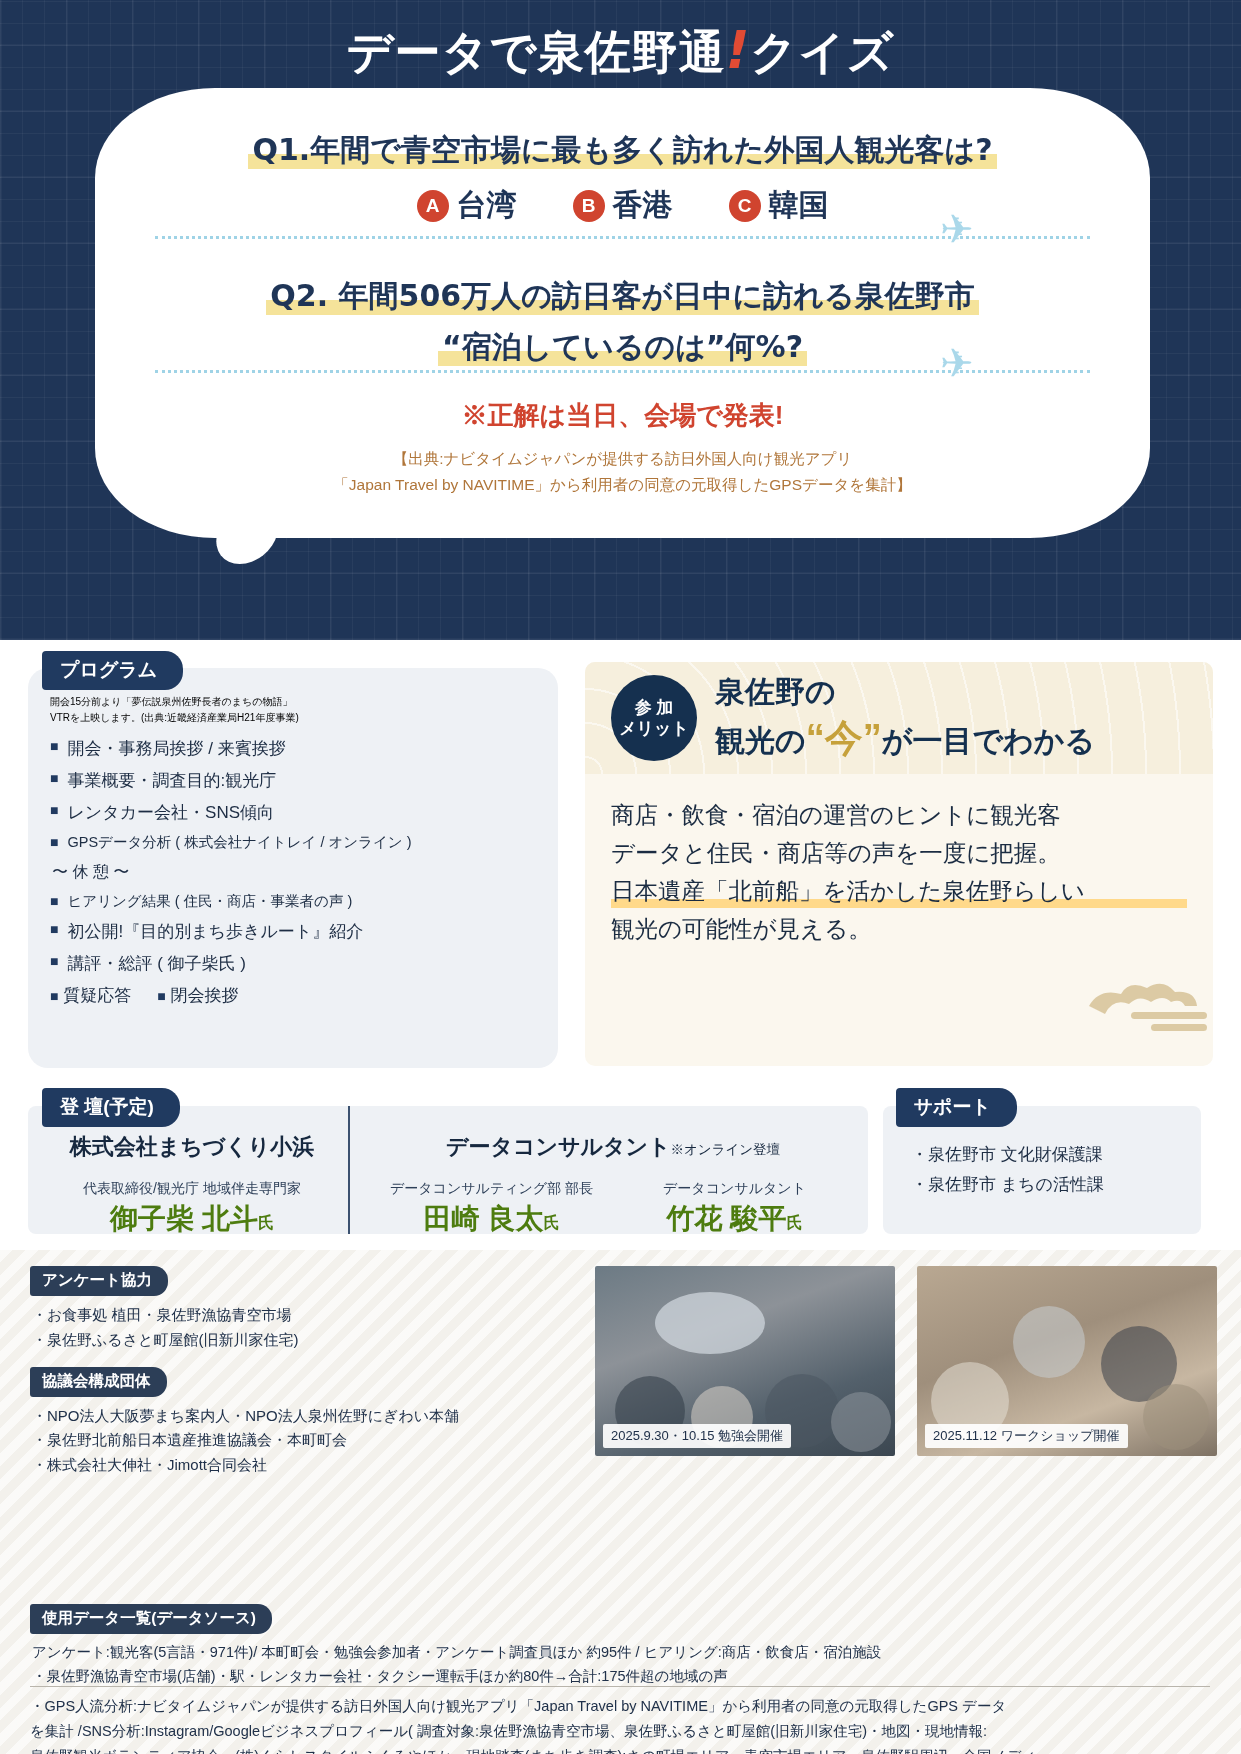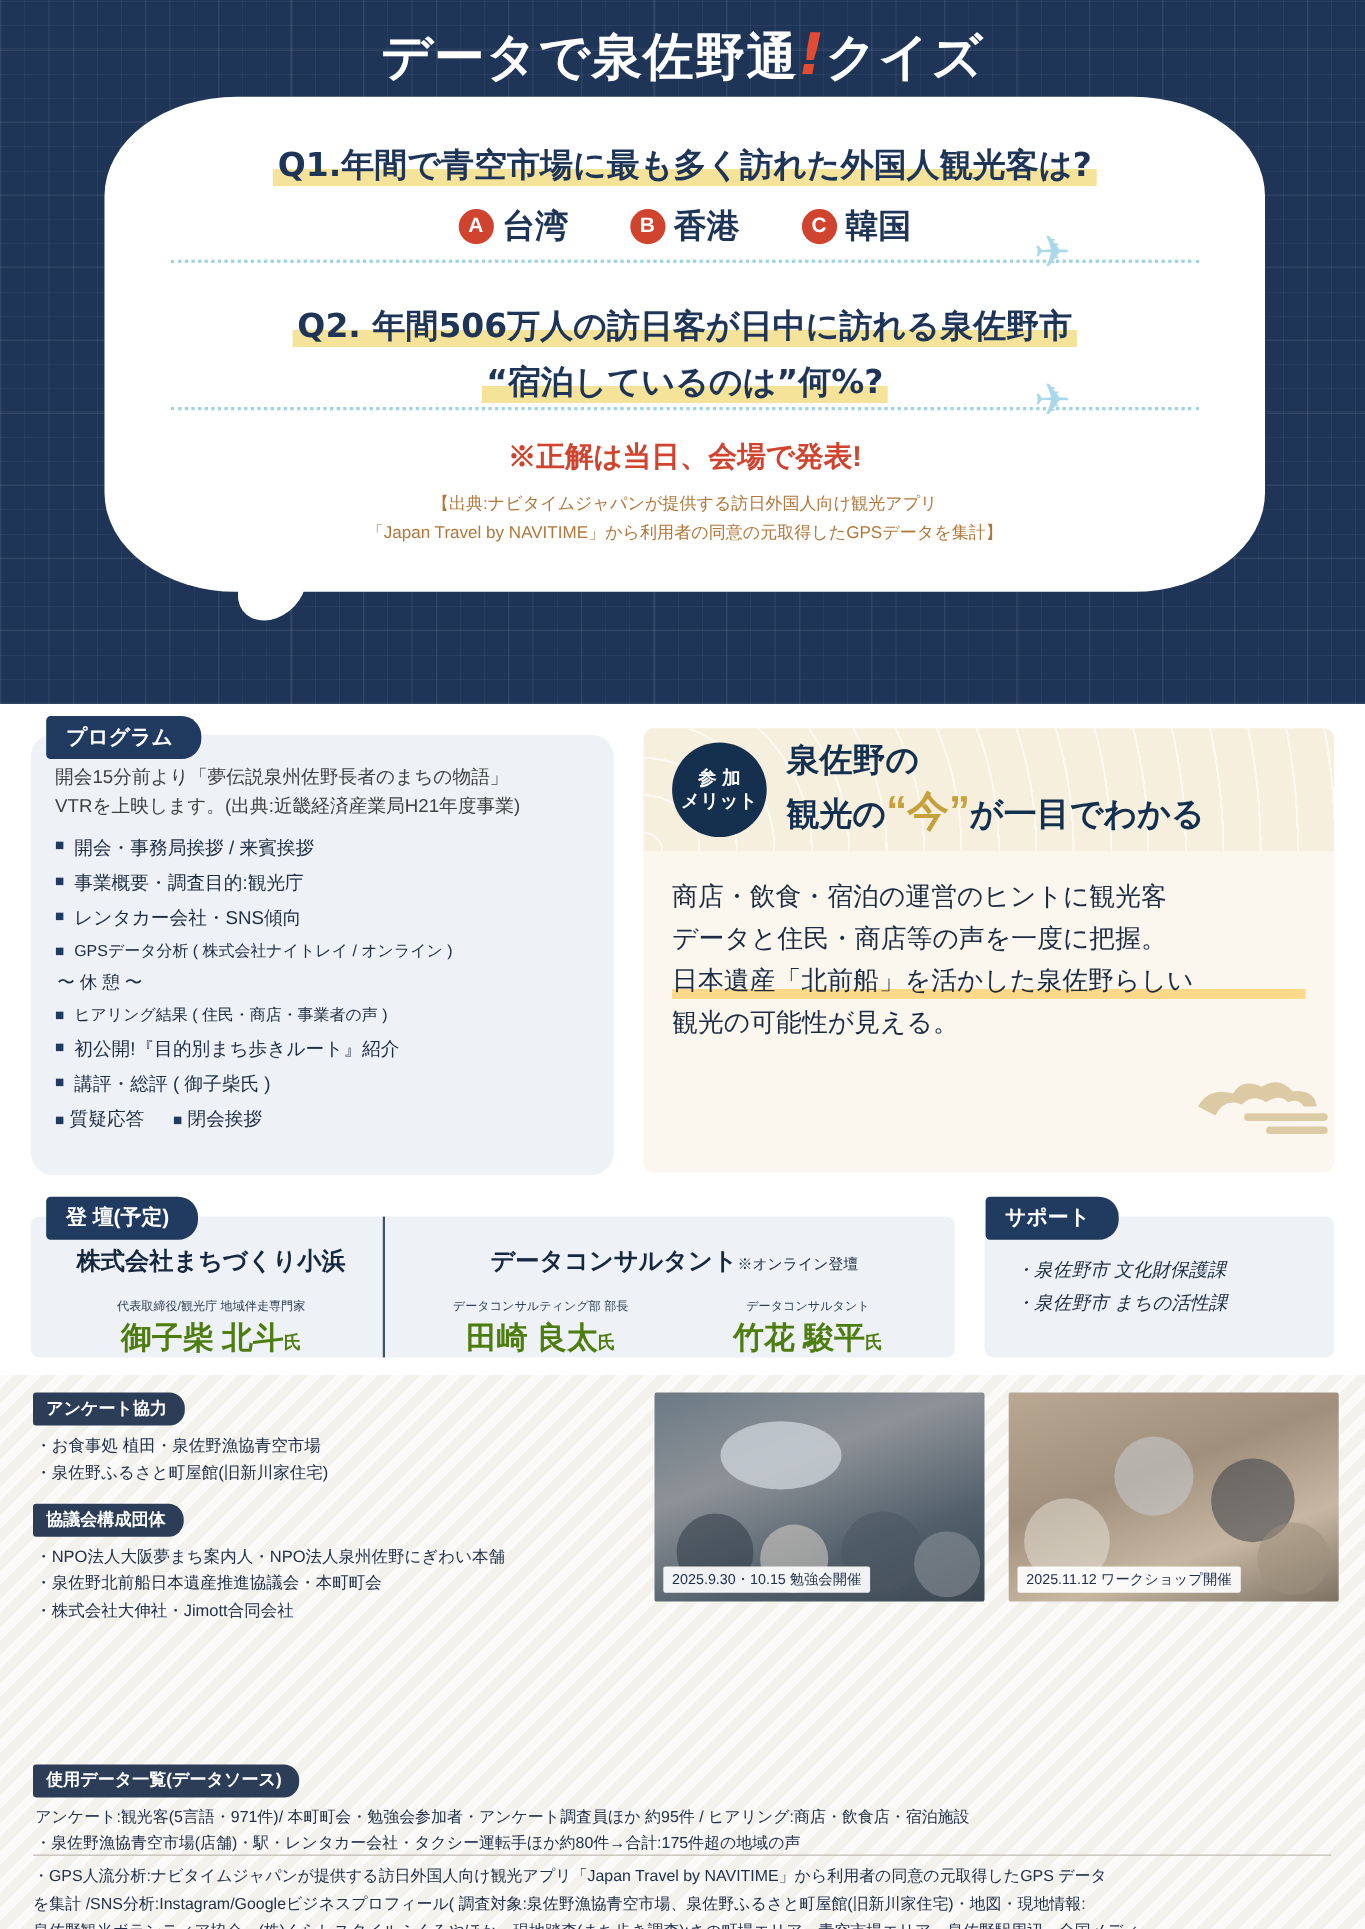--- a/index.html
+++ b/index.html
@@ -106,21 +106,21 @@
 
   .program-box{
     position:absolute; left:28px; top:28px;
     width:530px; height:400px;
     background:#eef1f5;
     border-radius:20px;
     padding:18px 20px 10px 22px;
   }
   .program-tag{ position:absolute; left:14px; top:-17px; }
   .prog-intro{
-    font-size:17px; color:#404040; line-height:1.55; margin-top:8px; margin-bottom:12px;
+    font-size:10px; color:#000000; line-height:1.55; margin-top:8px; margin-bottom:12px;
   }
   .prog-item{ font-size:17px; color:#1d2d44; margin:9px 0; display:flex; align-items:flex-start; gap:9px;}
   .sq{ color:#203a60; font-size:14px; line-height:1.4; }
   .prog-break{ font-size:16px; color:#1d2d44; margin:9px 0 9px 2px;}
   .prog-item .small{ font-size:14.5px; }
   .prog-row2{ display:flex; gap:26px; }
 
   .merit-box{
     position:absolute; left:585px; top:22px;
     width:628px; height:404px;
@@ -161,32 +161,31 @@
     position:absolute; left:0; top:14px;
     width:840px; height:128px;
     background:#eef1f5; border-radius:8px;
     display:flex;
   }
   .sp-tag{ position:absolute; left:14px; top:-4px; z-index:4;}
   .sp-col{ flex:1; padding:26px 12px 0 20px; text-align:center;}
   .sp-col.divider{ border-left:2px solid #3b5170; }
   .sp-org{ font-size:22px; font-weight:bold; color:#16283f; margin-bottom:18px;}
   .sp-org .note{ font-size:13.5px; font-weight:normal;}
-  .sp-role{ font-size:11px; color:#2d3f58; margin-bottom:2px;}
+  .sp-role{ font-size:14px; color:#2d3f58; margin-bottom:2px;}
   .sp-name{ font-size:28px; font-weight:bold; color:#4d7c0f;}
   .sp-name .suffix{ font-size:16px; }
   .sp-two{ display:flex; }
   .sp-two > div{ flex:1; }
 
   .support-box{
-    position:absolute; right:0; top:14px;
+    position:absolute; right:12px; top:14px;
     width:318px; height:128px;
     background:#eef1f5; border-radius:8px;
     padding:30px 0 0 28px;
-    font-style:italic;
   }
   .support-tag{ position:absolute; right:196px; top:-4px; z-index:4;}
   .support-line{ font-size:17px; color:#1d2d44; margin:7px 0;}
 
   
   .bottom{
     position:absolute; top:1250px; left:0;
     width:1241px; height:504px;
     background:#f3f1ec;
     background-image: repeating-linear-gradient(135deg, rgba(255,255,255,.65) 0 9px, rgba(0,0,0,0) 9px 18px);

